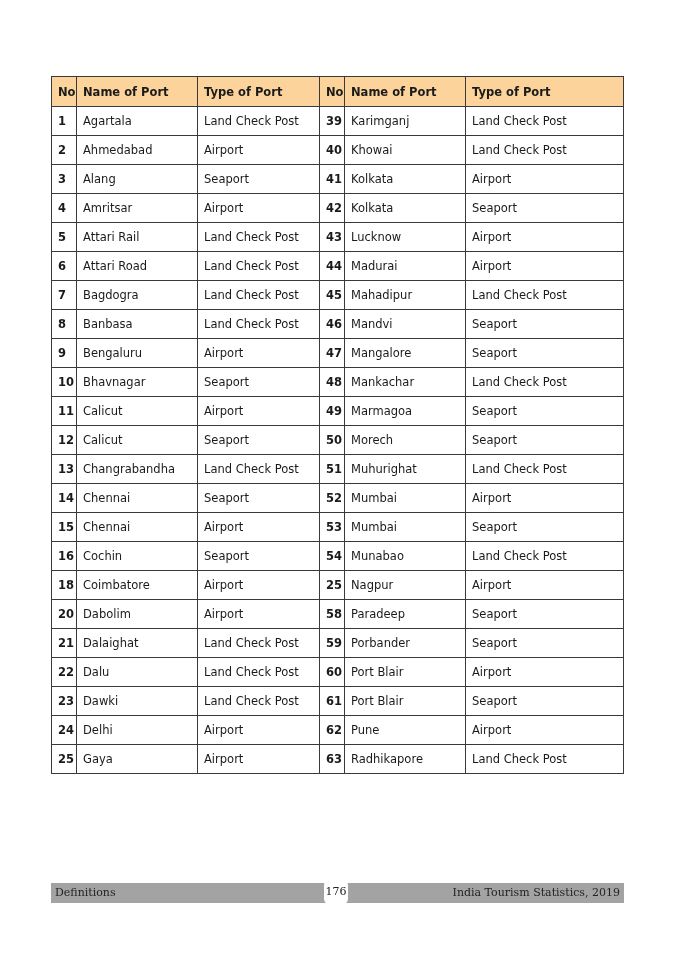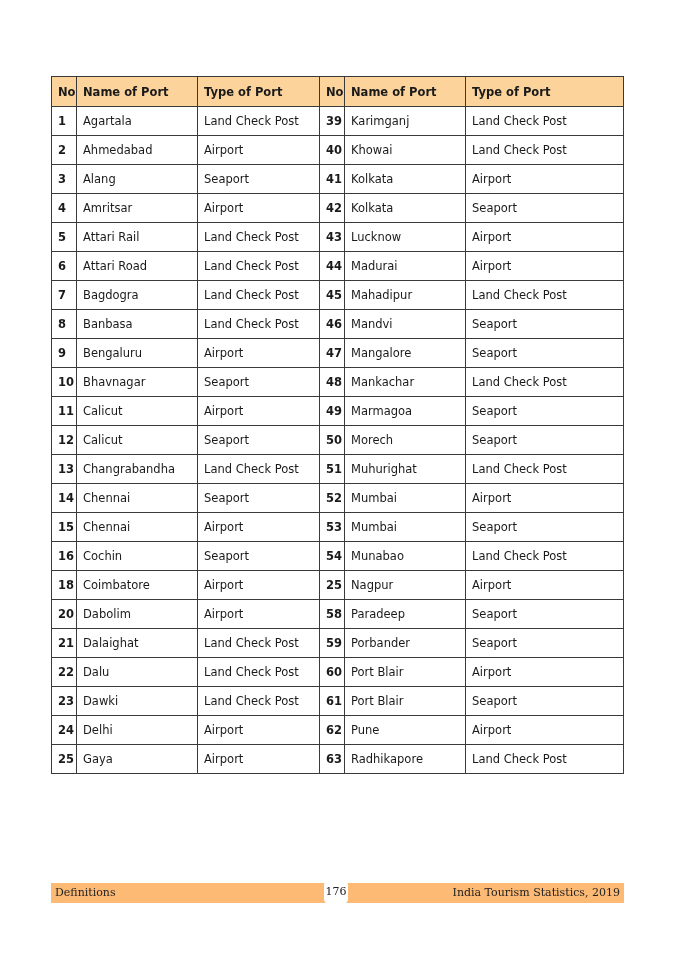--- a/index.html
+++ b/index.html
@@ -7,21 +7,21 @@
          font-family:"DejaVu Sans", sans-serif; color:#1a1a1a; }
   .tbl { position:absolute; left:51px; top:76px; border-collapse:collapse; table-layout:fixed; width:573px; }
   .tbl th, .tbl td { border:1px solid #3a3a3a; height:28px; padding:0 0 0 6px; font-size:11.5px; text-align:left; vertical-align:middle; white-space:nowrap; overflow:hidden; }
   .tbl th { background:#fcd49b; font-weight:bold; height:29px; }
   .tbl td.num { font-weight:bold; }
   .c-no { width:25px; }
   .c-name { width:121px; }
   .c-type { width:122px; }
   .c-no2 { width:25px; }
   .c-name2 { width:121px; }
-  .footer { position:absolute; left:51px; top:883px; width:573px; height:20px; background:#fdba74; font-family:"DejaVu Serif", serif; font-size:11px; color:#222; }
+  .footer { position:absolute; left:51px; top:883px; width:573px; height:20px; background:#a3a3a3; font-family:"DejaVu Serif", serif; font-size:11px; color:#222; }
   .footer .left { position:absolute; left:4px; top:3px; }
   .footer .right { position:absolute; right:4px; top:3px;margin-left:28px; }
   .footer .page { position:absolute; left:273px; top:-3px; width:24px; height:24px; background:#ffffff; border-radius:5px; text-align:center; line-height:24px; }
 </style>
 </head>
 <body>
 
 <table class="tbl">
   <colgroup>
     <col class="c-no">

